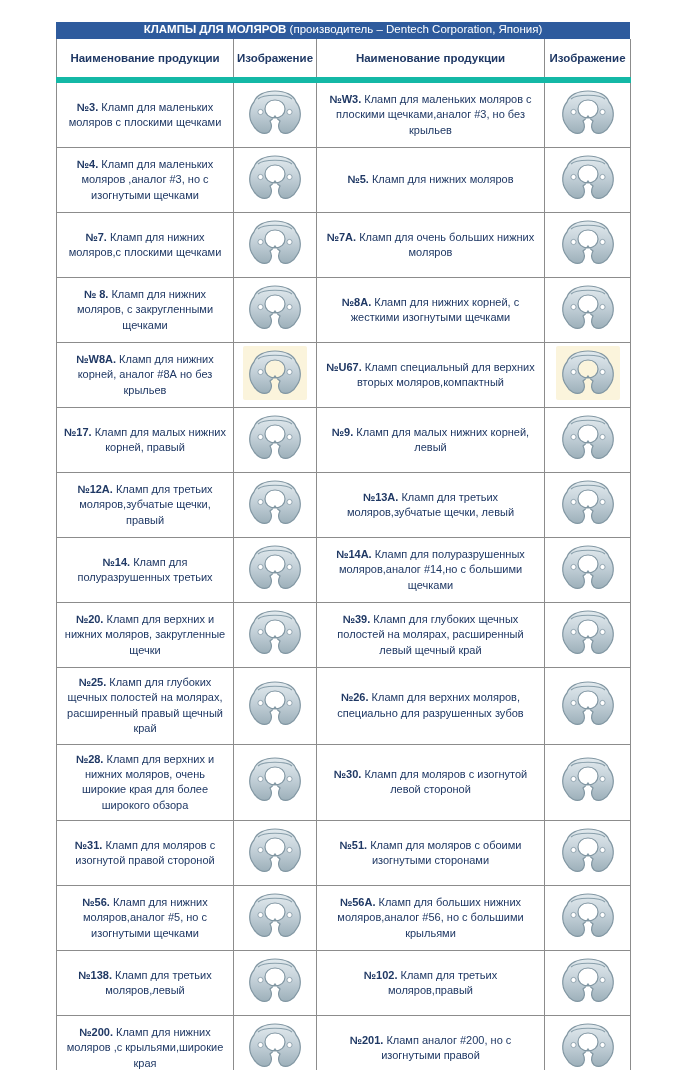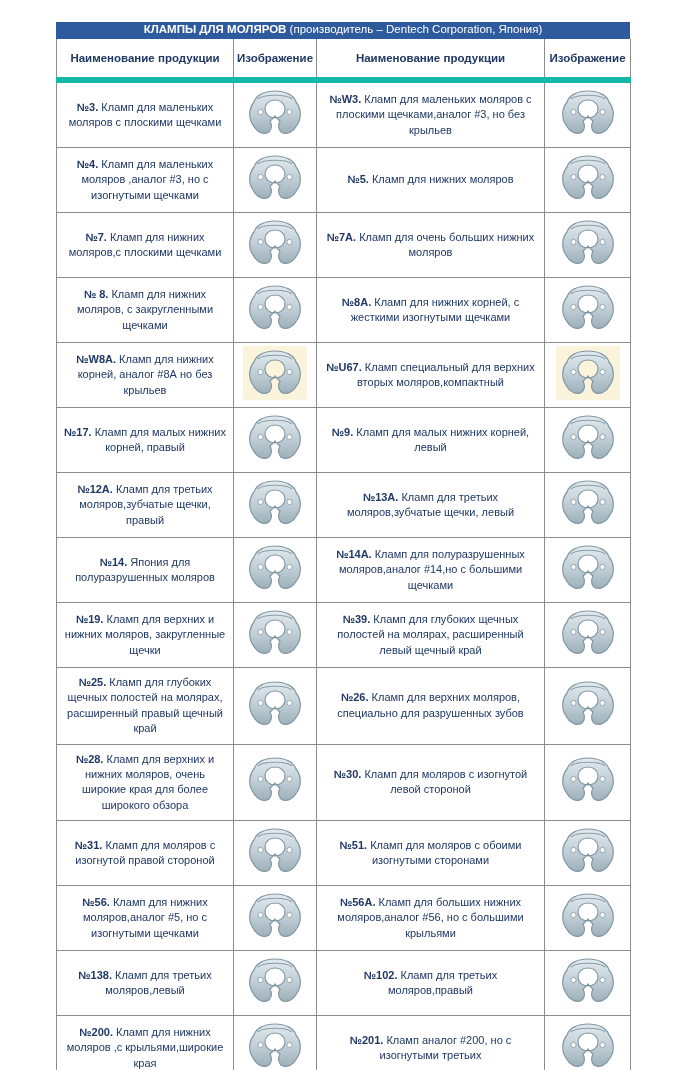--- a/index.html
+++ b/index.html
@@ -254,21 +254,21 @@
                   </linearGradient>
                 </defs>
                 <path fill="url(#mg)" stroke="#8297a3" stroke-width="1.2" fill-rule="evenodd" d="M30,5 C20,5 11,9 9,16 C4,22 3,32 8,39 C11,45 18,50 24,46 C27,43 27,39 25,35 C27,33 29,32 30,30 C31,32 33,33 35,35 C33,39 33,43 36,46 C42,50 49,45 52,39 C57,32 56,22 51,16 C49,9 40,5 30,5 Z M30,14 C36,14 40,18 40,23 C40,28 36,32 30,32 C24,32 20,28 20,23 C20,18 24,14 30,14 Z"></path>
                 <circle cx="15.5" cy="26" r="2.6" fill="#ffffff" stroke="#8297a3" stroke-width="0.8"></circle>
                 <circle cx="44.5" cy="26" r="2.6" fill="#ffffff" stroke="#8297a3" stroke-width="0.8"></circle>
                 <path d="M13,13 C18,8 42,8 47,13" fill="none" stroke="#8aa0ac" stroke-width="1.1"></path>
               </svg></span></td>
   </tr>
 
   <tr>
-    <td class="name"><b class="num">№14.</b><span class="desc"> Япония для полуразрушенных моляров</span></td>
+    <td class="name"><b class="num">№14.</b><span class="desc"> Кламп для полуразрушенных третьих</span></td>
     <td class="img"><span class="imgbox" style="background: rgb(255, 255, 255);"><svg class="clamp" viewBox="0 0 60 54" xmlns="http://www.w3.org/2000/svg">
                 <defs>
                   <linearGradient id="mg" x1="0" y1="0" x2="0" y2="1">
                     <stop offset="0" stop-color="#e2eaee"></stop>
                     <stop offset="0.5" stop-color="#c3d0d8"></stop>
                     <stop offset="1" stop-color="#9db0ba"></stop>
                   </linearGradient>
                 </defs>
                 <path fill="url(#mg)" stroke="#8297a3" stroke-width="1.2" fill-rule="evenodd" d="M30,5 C20,5 11,9 9,16 C4,22 3,32 8,39 C11,45 18,50 24,46 C27,43 27,39 25,35 C27,33 29,32 30,30 C31,32 33,33 35,35 C33,39 33,43 36,46 C42,50 49,45 52,39 C57,32 56,22 51,16 C49,9 40,5 30,5 Z M30,14 C36,14 40,18 40,23 C40,28 36,32 30,32 C24,32 20,28 20,23 C20,18 24,14 30,14 Z"></path>
                 <circle cx="15.5" cy="26" r="2.6" fill="#ffffff" stroke="#8297a3" stroke-width="0.8"></circle>
@@ -285,21 +285,21 @@
                   </linearGradient>
                 </defs>
                 <path fill="url(#mg)" stroke="#8297a3" stroke-width="1.2" fill-rule="evenodd" d="M30,5 C20,5 11,9 9,16 C4,22 3,32 8,39 C11,45 18,50 24,46 C27,43 27,39 25,35 C27,33 29,32 30,30 C31,32 33,33 35,35 C33,39 33,43 36,46 C42,50 49,45 52,39 C57,32 56,22 51,16 C49,9 40,5 30,5 Z M30,14 C36,14 40,18 40,23 C40,28 36,32 30,32 C24,32 20,28 20,23 C20,18 24,14 30,14 Z"></path>
                 <circle cx="15.5" cy="26" r="2.6" fill="#ffffff" stroke="#8297a3" stroke-width="0.8"></circle>
                 <circle cx="44.5" cy="26" r="2.6" fill="#ffffff" stroke="#8297a3" stroke-width="0.8"></circle>
                 <path d="M13,13 C18,8 42,8 47,13" fill="none" stroke="#8aa0ac" stroke-width="1.1"></path>
               </svg></span></td>
   </tr>
 
   <tr>
-    <td class="name"><b class="num">№19.</b><span class="desc"> Кламп для верхних и нижних моляров, закругленные щечки</span></td>
+    <td class="name"><b class="num">№20.</b><span class="desc"> Кламп для верхних и нижних моляров, закругленные щечки</span></td>
     <td class="img"><span class="imgbox" style="background: rgb(255, 255, 255);"><svg class="clamp" viewBox="0 0 60 54" xmlns="http://www.w3.org/2000/svg">
                 <defs>
                   <linearGradient id="mg" x1="0" y1="0" x2="0" y2="1">
                     <stop offset="0" stop-color="#e2eaee"></stop>
                     <stop offset="0.5" stop-color="#c3d0d8"></stop>
                     <stop offset="1" stop-color="#9db0ba"></stop>
                   </linearGradient>
                 </defs>
                 <path fill="url(#mg)" stroke="#8297a3" stroke-width="1.2" fill-rule="evenodd" d="M30,5 C20,5 11,9 9,16 C4,22 3,32 8,39 C11,45 18,50 24,46 C27,43 27,39 25,35 C27,33 29,32 30,30 C31,32 33,33 35,35 C33,39 33,43 36,46 C42,50 49,45 52,39 C57,32 56,22 51,16 C49,9 40,5 30,5 Z M30,14 C36,14 40,18 40,23 C40,28 36,32 30,32 C24,32 20,28 20,23 C20,18 24,14 30,14 Z"></path>
                 <circle cx="15.5" cy="26" r="2.6" fill="#ffffff" stroke="#8297a3" stroke-width="0.8"></circle>
@@ -485,21 +485,21 @@
                     <stop offset="0" stop-color="#e2eaee"></stop>
                     <stop offset="0.5" stop-color="#c3d0d8"></stop>
                     <stop offset="1" stop-color="#9db0ba"></stop>
                   </linearGradient>
                 </defs>
                 <path fill="url(#mg)" stroke="#8297a3" stroke-width="1.2" fill-rule="evenodd" d="M30,5 C20,5 11,9 9,16 C4,22 3,32 8,39 C11,45 18,50 24,46 C27,43 27,39 25,35 C27,33 29,32 30,30 C31,32 33,33 35,35 C33,39 33,43 36,46 C42,50 49,45 52,39 C57,32 56,22 51,16 C49,9 40,5 30,5 Z M30,14 C36,14 40,18 40,23 C40,28 36,32 30,32 C24,32 20,28 20,23 C20,18 24,14 30,14 Z"></path>
                 <circle cx="15.5" cy="26" r="2.6" fill="#ffffff" stroke="#8297a3" stroke-width="0.8"></circle>
                 <circle cx="44.5" cy="26" r="2.6" fill="#ffffff" stroke="#8297a3" stroke-width="0.8"></circle>
                 <path d="M13,13 C18,8 42,8 47,13" fill="none" stroke="#8aa0ac" stroke-width="1.1"></path>
               </svg></span></td>
-    <td class="name"><b class="num">№201.</b><span class="desc"> Кламп аналог #200, но с изогнутыми третьих</span></td>
+    <td class="name"><b class="num">№201.</b><span class="desc"> Кламп аналог #200, но с изогнутыми правой</span></td>
     <td class="img"><span class="imgbox" style="background: rgb(255, 255, 255);"><svg class="clamp" viewBox="0 0 60 54" xmlns="http://www.w3.org/2000/svg">
                 <defs>
                   <linearGradient id="mg" x1="0" y1="0" x2="0" y2="1">
                     <stop offset="0" stop-color="#e2eaee"></stop>
                     <stop offset="0.5" stop-color="#c3d0d8"></stop>
                     <stop offset="1" stop-color="#9db0ba"></stop>
                   </linearGradient>
                 </defs>
                 <path fill="url(#mg)" stroke="#8297a3" stroke-width="1.2" fill-rule="evenodd" d="M30,5 C20,5 11,9 9,16 C4,22 3,32 8,39 C11,45 18,50 24,46 C27,43 27,39 25,35 C27,33 29,32 30,30 C31,32 33,33 35,35 C33,39 33,43 36,46 C42,50 49,45 52,39 C57,32 56,22 51,16 C49,9 40,5 30,5 Z M30,14 C36,14 40,18 40,23 C40,28 36,32 30,32 C24,32 20,28 20,23 C20,18 24,14 30,14 Z"></path>
                 <circle cx="15.5" cy="26" r="2.6" fill="#ffffff" stroke="#8297a3" stroke-width="0.8"></circle>

